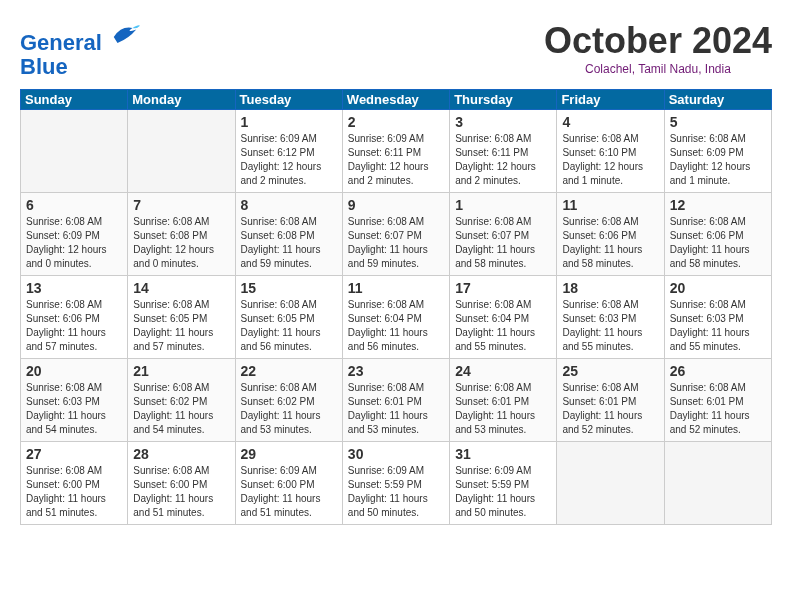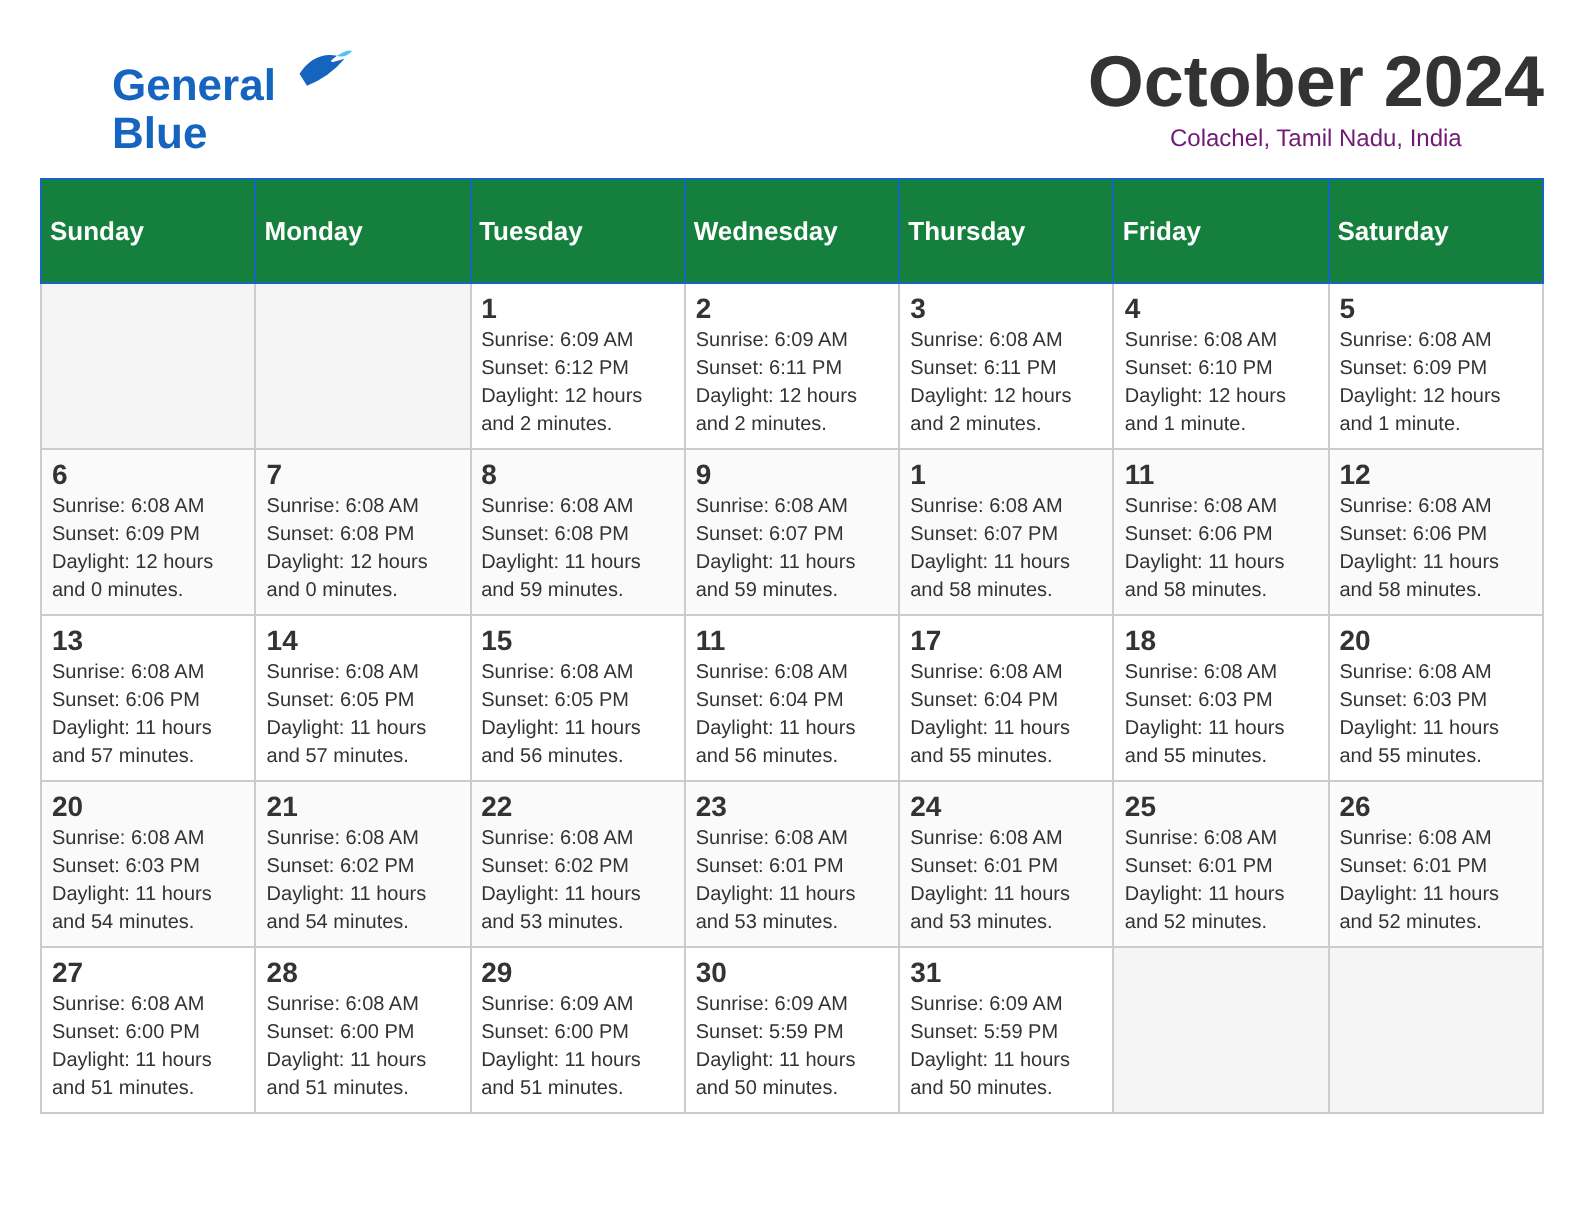--- a/index.html
+++ b/index.html
@@ -18,21 +18,20 @@
     }
     .logo {
       display: flex;
       align-items: center;
     }
     .logo-text {
       font-size: 22px;
       font-weight: bold;
       color: #333;
       line-height: 1.1;
-      margin-left: 36px;
     }
     .logo-text span {
       color: #1565c0;
     }
     .logo-bird {
       width: 30px;
       height: 30px;
       margin-left: 2px;
     }
     .title-block {
@@ -46,23 +45,23 @@
     .location {
       font-size: 12px;
       color: #701a75;
     }
     table {
       width: 100%;
       border-collapse: collapse;
       font-size: 11px;
     }
     thead tr th {
-      background-color: #15803d;
+      background-color: #0369a1;
       color: #fff;
-      padding: 18px 4px;
+      padding: 2px 4px;
       text-align: left;
       font-size: 13px;
       font-weight: bold;
       border: 1px solid #1565c0;
     }
     tbody tr td {
       border: 1px solid #ccc;
       vertical-align: top;
       padding: 4px 5px;
       height: 80px;

